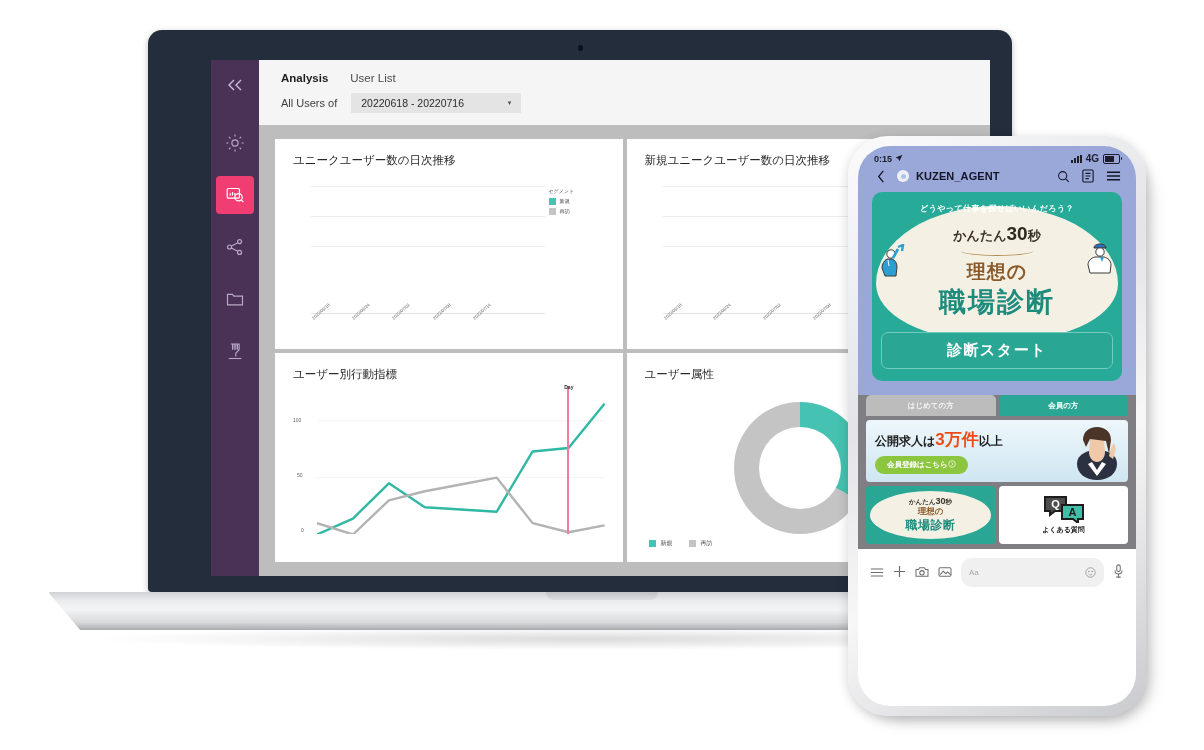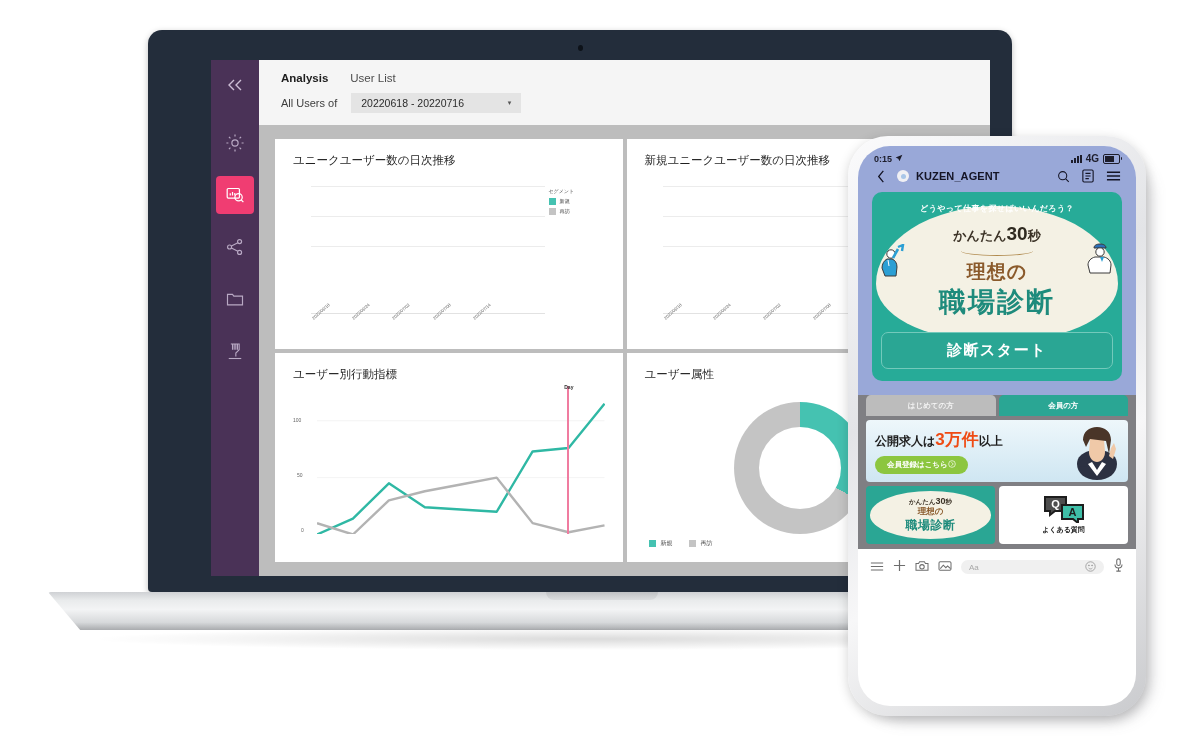--- a/index.html
+++ b/index.html
@@ -195,21 +195,21 @@
   .mini-30{font-size:6.5px;font-weight:bold;color:#3b3226;}
   .mini-30 b{font-size:9px;}
   .mini-ideal{font-size:8.5px;font-weight:bold;color:#8a5a2b;margin-top:-1px;}
   .mini-main{font-size:12px;font-weight:bold;color:#1e8b7c;letter-spacing:.5px;margin-top:-1px;}
   .mini.faq{background:#ffffff;display:flex;flex-direction:column;
     align-items:center;justify-content:center;gap:2px;}
   .faq-label{font-size:7px;font-weight:bold;color:#1d1d1d;}
 
   .ph-input{background:#ffffff;display:flex;align-items:center;gap:9px;
     padding:9px 12px 11px;}
-  .ph-input .pill{flex:1;background:#f0f0f0;border-radius:11px;height:14px;
+  .ph-input .pill{flex:1;background:#f0f0f0;border-radius:11px;height:29px;
     display:flex;align-items:center;justify-content:space-between;padding:0 8px;}
   .pill-ph{font-size:8px;color:#a8a8a8;}
 </style>
 </head>
 <body>
 
 <div class="stage">
 
   <div class="laptop">
     <div class="laptop-bezel"></div>

